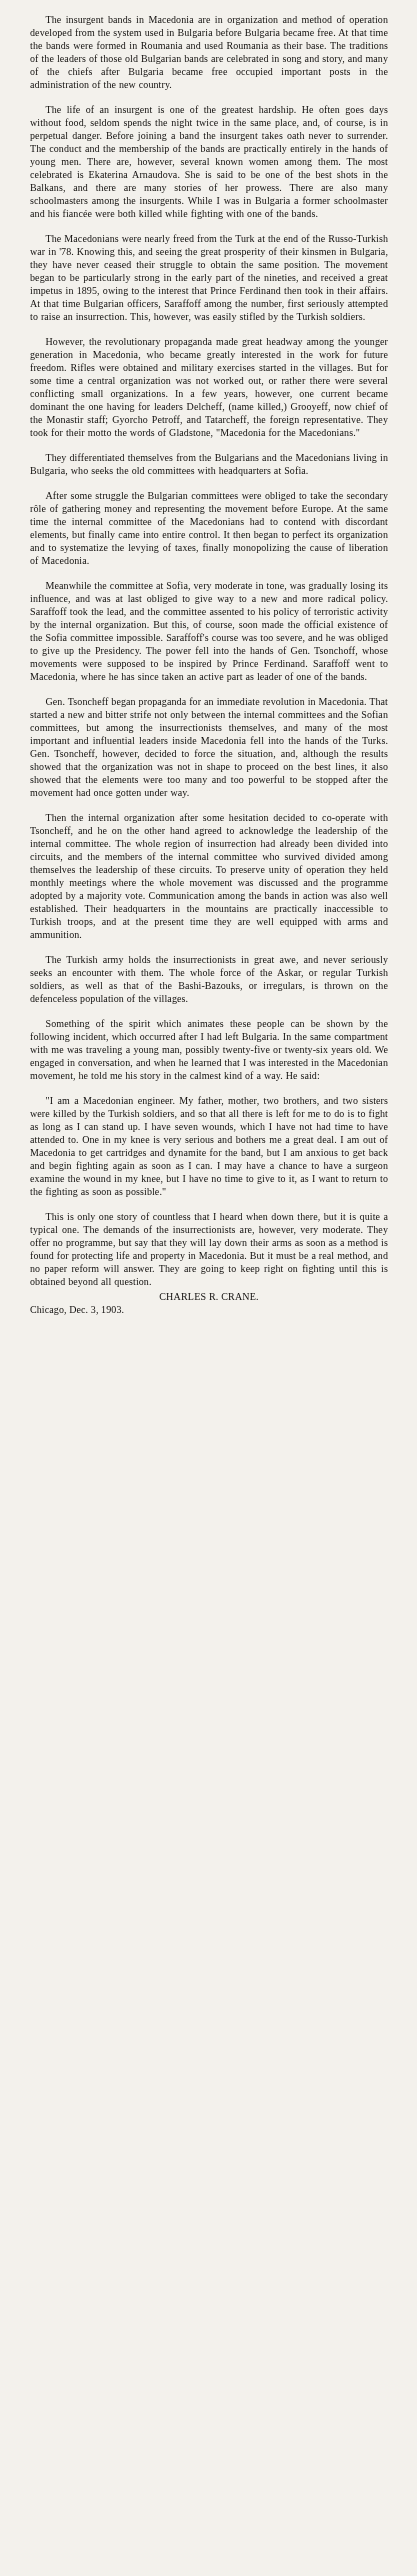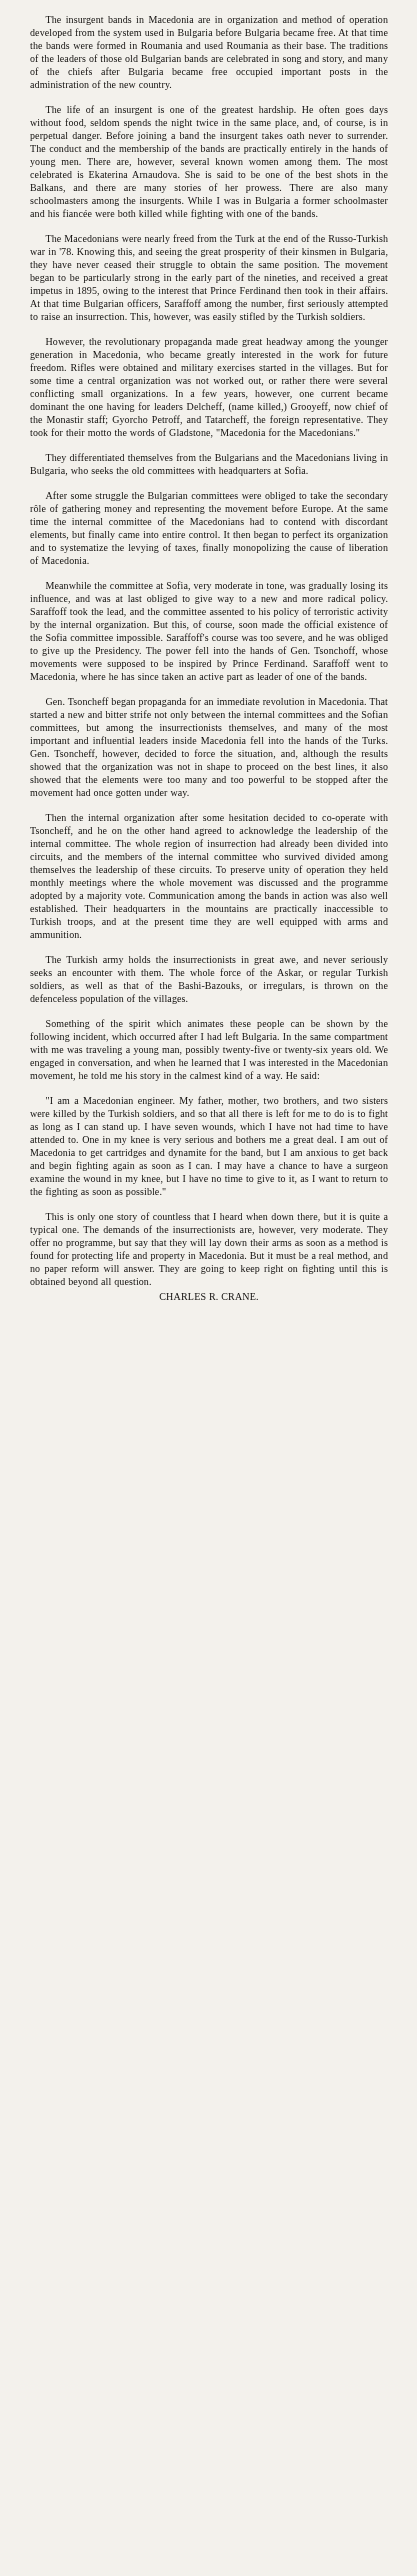--- a/index.html
+++ b/index.html
@@ -70,16 +70,17 @@
     <p class="para">Then the internal organization after some hesitation decided to co-operate with Tsoncheff, and he on the other hand agreed to acknowledge the leadership of the internal committee. The whole region of insurrection had already been divided into circuits, and the members of the internal committee who survived divided among themselves the leadership of these circuits. To preserve unity of operation they held monthly meetings where the whole movement was discussed and the programme adopted by a majority vote. Communication among the bands in action was also well established. Their headquarters in the mountains are practically inaccessible to Turkish troops, and at the present time they are well equipped with arms and ammunition.</p>
     <p class="para">The Turkish army holds the insurrectionists in great awe, and never seriously seeks an encounter with them. The whole force of the Askar, or regular Turkish soldiers, as well as that of the Bashi-Bazouks, or irregulars, is thrown on the defenceless population of the villages.</p>
     <p class="para">Something of the spirit which animates these people can be shown by the following incident, which occurred after I had left Bulgaria. In the same compartment with me was traveling a young man, possibly twenty-five or twenty-six years old. We engaged in conversation, and when he learned that I was interested in the Macedonian movement, he told me his story in the calmest kind of a way. He said:</p>
     <p class="para">"I am a Macedonian engineer. My father, mother, two brothers, and two sisters were killed by the Turkish soldiers, and so that all there is left for me to do is to fight as long as I can stand up. I have seven wounds, which I have not had time to have attended to. One in my knee is very serious and bothers me a great deal. I am out of Macedonia to get cartridges and dynamite for the band, but I am anxious to get back and begin fighting again as soon as I can. I may have a chance to have a surgeon examine the wound in my knee, but I have no time to give to it, as I want to return to the fighting as soon as possible."</p>
     <p class="para">This is only one story of countless that I heard when down there, but it is quite a typical one. The demands of the insurrectionists are, however, very moderate. They offer no programme, but say that they will lay down their arms as soon as a method is found for protecting life and property in Macedonia. But it must be a real method, and no paper reform will answer. They are going to keep right on fighting until this is obtained beyond all question.</p>
 
     <div class="sig-block">
       <span class="sig-name">CHARLES R. CRANE.</span>
     </div>
 
+    <div class="last-line-left">Chicago, Dec. 3, 1903.</div>
 
   </div>
 </div>
 
 
 </body></html>

